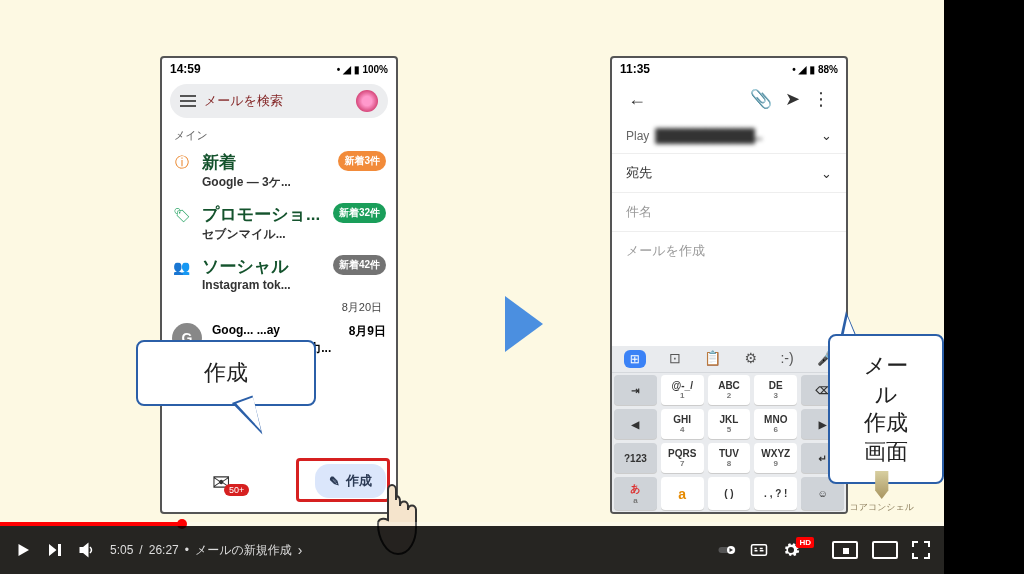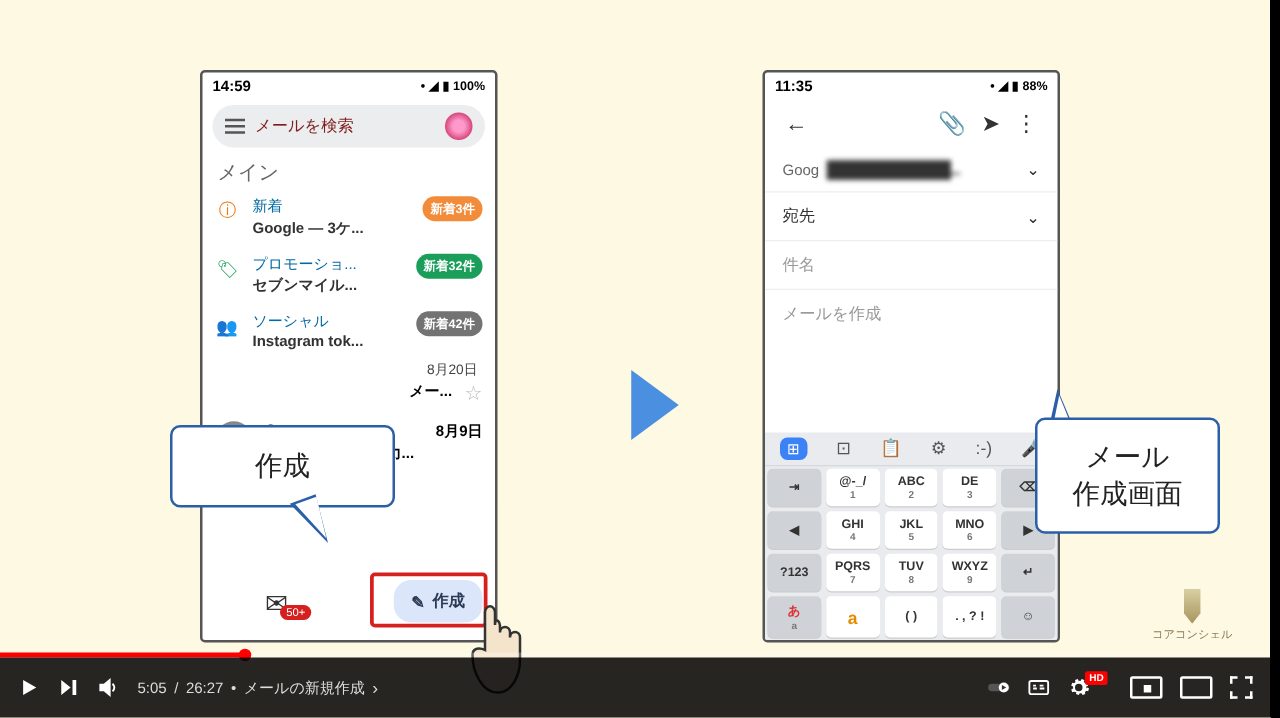--- a/index.html
+++ b/index.html
@@ -1,37 +1,37 @@
 <!DOCTYPE html>
 <html><head>
 <meta charset="utf-8">
 <style>
   * { box-sizing: border-box; margin: 0; padding: 0; }
   body { font-family: -apple-system, "Helvetica Neue", Arial, sans-serif; width: 1024px; height: 574px; overflow: hidden; background: #000; }
   .stage {
-    position: relative; width: 1016px; height: 574px;
+    position: relative; width: 944px; height: 574px;
     background: linear-gradient(#fdf9e3 0%, #fdf9e3 88%, #fdf9e3 88%);
   }
   .content-bg { position:absolute; inset:0; background:#fdf9e3; }
   
   .phone { position:absolute; top:56px; width:238px; height:458px; background:#fff; border:2px solid #555; border-radius:4px; overflow:hidden; }
   .phone.left { left:160px; }
   .phone.right { left:610px; }
   .statusbar { display:flex; justify-content:space-between; align-items:center; padding:4px 8px; font-size:12px; font-weight:600; }
   .status-icons { display:flex; gap:3px; align-items:center; font-size:10px; }
   .searchbar { margin:4px 8px; background:#ecedef; border-radius:20px; display:flex; align-items:center; padding:6px 10px; gap:8px; }
   .hamburger { width:16px; height:12px; display:flex; flex-direction:column; justify-content:space-between; }
   .hamburger span { height:2px; background:#555; }
   .search-text { flex:1; font-size:13px; color:#7f1d1d; }
   .avatar { width:22px; height:22px; border-radius:50%; background: radial-gradient(#f9c 30%, #c36 80%); }
-  .section-label { font-size:16px; color:#666; padding:6px 12px 2px; }
+  .section-label { font-size:11px; color:#666; padding:6px 12px 2px; }
   .row { display:flex; align-items:flex-start; padding:6px 10px; gap:10px; }
   .row-icon { width:20px; height:20px; display:flex; align-items:center; justify-content:center; font-size:14px; flex-shrink:0; margin-top:2px; }
   .row-body { flex:1; min-width:0; }
-  .row-title { font-weight:400; font-size:12px; color:#0369a1; white-space:nowrap; overflow:hidden; text-overflow:ellipsis; }
+  .row-title { font-weight:700; font-size:17px; color:#14532d; white-space:nowrap; overflow:hidden; text-overflow:ellipsis; }
   .row-sub { font-size:12px; font-weight:600; color:#333; white-space:nowrap; overflow:hidden; text-overflow:ellipsis; }
   .badge { font-size:10px; font-weight:700; color:#fff; border-radius:10px; padding:3px 6px; white-space:nowrap; }
   .badge.orange { background:#f28b3a; }
   .badge.green { background:#1a9e5a; }
   .badge.blue { background:#737373; }
   .date-right { text-align:right; font-size:11px; color:#444; padding:2px 14px; }
   .mail-line1 { display:flex; justify-content:space-between; font-size:12px; font-weight:700; }
   .mail-line2 { font-size:12px; font-weight:700; white-space:nowrap; overflow:hidden; text-overflow:ellipsis; }
   .mail-line3 { font-size:11px; color:#555; white-space:nowrap; overflow:hidden; text-overflow:ellipsis; }
   .star { color:#bbb; }
@@ -138,25 +138,20 @@
     <div class="row">
       <div class="row-icon" style="color:#2b7de9">👥</div>
       <div class="row-body">
         <div class="row-title">ソーシャル</div>
         <div class="row-sub">Instagram tok...</div>
       </div>
       <span class="badge blue">新着42件</span>
     </div>
 
     <div class="date-right">8月20日</div>
-    <div class="row" style="padding-top:0">
-      <div style="flex:1"></div>
-      <span style="font-size:12px;font-weight:700">メー...</span>
-      <span class="star">☆</span>
-    </div>
 
     <div class="row">
       <div class="avatar-circle">G</div>
       <div class="row-body">
         <div class="mail-line1">
           <span>Goog...  ...ay</span>
           <span>8月9日</span>
         </div>
         <div class="mail-line2">Google Play での力...</div>
         <div class="mail-line3">ご担当者様 ...</div>
@@ -194,21 +189,21 @@
       </span>
     </div>
     <div class="compose-top">
       <span class="cicon">←</span>
       <span style="flex:1"></span>
       <span class="cicon">📎</span>
       <span class="cicon">➤</span>
       <span class="cicon">⋮</span>
     </div>
     <div class="field">
-      <span class="lbl">Goog</span>
+      <span class="lbl">Play</span>
       <span class="blurred">████████████...</span>
       <span style="margin-left:auto">⌄</span>
     </div>
     <div class="field">
       <span>宛先</span>
       <span style="margin-left:auto">⌄</span>
     </div>
     <div class="field">
       <span class="placeholder">件名</span>
     </div>

